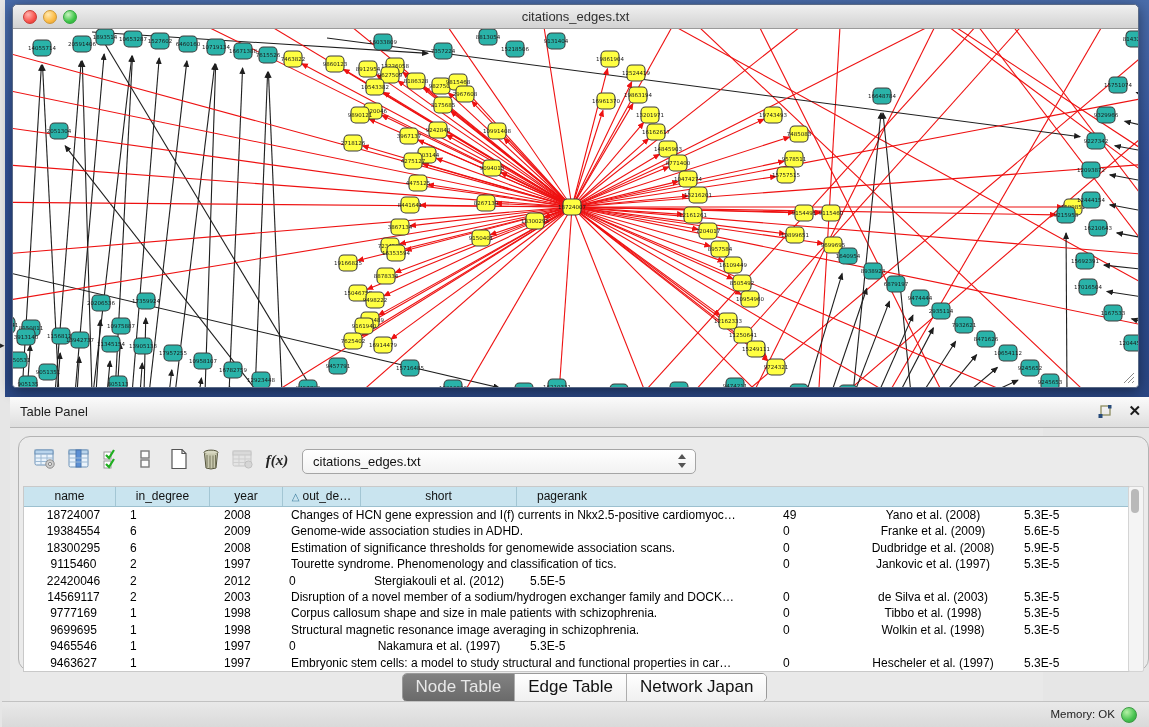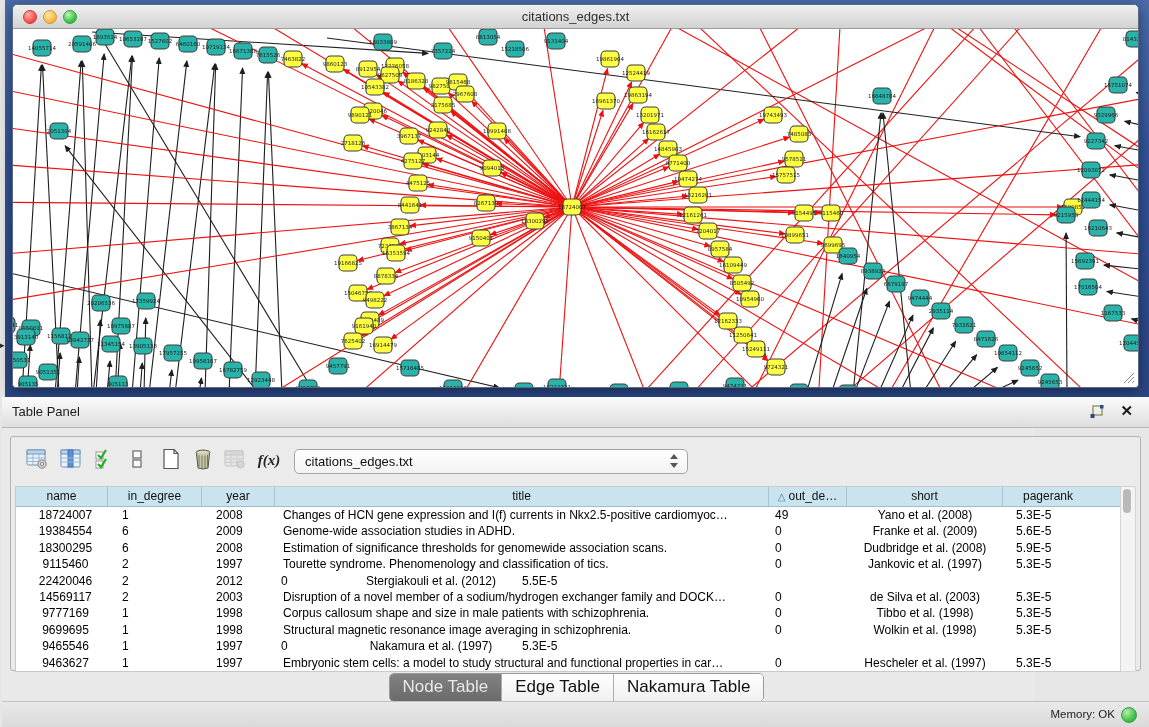--- a/index.html
+++ b/index.html
@@ -19,28 +19,28 @@
     font-size:13px;color:#303030;}
   .tl{position:absolute;top:5px;width:12px;height:12px;border-radius:50%;cursor:pointer;}
   .tl.red{left:10px;background:radial-gradient(circle at 35% 30%,#ffb3ae,#f9544d 60%,#d6302b);border:1px solid #ca3a34;}
   .tl.yel{left:30px;background:radial-gradient(circle at 35% 30%,#ffe9b0,#fcbb45 60%,#dd9a2f);border:1px solid #cf9935;}
   .tl.grn{left:50px;background:radial-gradient(circle at 35% 30%,#c9f2c0,#3fc649 60%,#2aa338);border:1px solid #32a73d;}
   .canvas{position:absolute;left:0;top:24px;width:1125px;height:358px;background:#fff;
     border-radius:0 0 4px 4px;overflow:hidden;}
   #graph-svg{position:absolute;left:0;top:0;}
   .resize-grip{position:absolute;right:3px;bottom:3px;width:14px;height:14px;}
   
-  .table-panel{position:absolute;left:2px;top:397px;width:1033px;height:330px;background:#e9e9e9;}
+  .table-panel{position:absolute;left:10px;top:397px;width:1033px;height:330px;background:#e9e9e9;}
   .tp-header{position:absolute;left:0;top:0;width:1149px;height:30px;
     background:linear-gradient(180deg,#fbfbfb,#dedede);border-bottom:1px solid #b6b6b6;}
   .tp-title{position:absolute;left:10px;top:7px;font-size:13px;color:#1d1d1d;}
   .tp-float{position:absolute;right:46px;top:7px;width:16px;height:16px;cursor:pointer;}
   .tp-close{position:absolute;right:18px;top:5px;font-size:15px;font-weight:bold;color:#1a1a1a;cursor:pointer;}
   .content-frame{position:absolute;left:8px;top:39px;width:1129px;height:233px;
-    background:#ebebeb;border:1px solid #b3b3b3;border-radius:3px;}
+    background:#ebebeb;border:1px solid #b3b3b3;border-radius:12px;}
   .toolbar{position:absolute;left:6px;top:4px;height:38px;}
   .tool-btn{position:absolute;top:5px;width:28px;height:28px;cursor:pointer;border:none;background:transparent;padding:2px;}
   .tool-btn svg{width:22px;height:22px;}
   .fx{font-family:"Liberation Serif",serif;font-style:italic;font-weight:bold;font-size:15px;color:#222;}
   .dropdown{position:absolute;left:277px;top:8px;width:392px;height:23px;background:linear-gradient(180deg,#ffffff,#f2f2f2);
     border:1px solid #a5a5a5;border-radius:5px;cursor:pointer;}
   .dropdown .dd-text{position:absolute;left:10px;top:4px;font-size:13px;color:#111;}
   .dd-stepper{position:absolute;right:8px;top:3px;width:10px;height:16px;}
   .dd-stepper:before{content:"";position:absolute;left:1px;top:1px;border-left:4px solid transparent;
     border-right:4px solid transparent;border-bottom:5px solid #555;}
@@ -612,21 +612,20 @@
           <span class="dd-text">citations_edges.txt</span>
           <span class="dd-stepper"></span>
         </div>
       </div>
 
       <div class="table-wrap">
         <div class="thead">
           <div class="th c0">name</div>
           <div class="th c1">in_degree</div>
           <div class="th c2">year</div>
-          <div class="th c3">title</div>
           <div class="th c4"><span class="sort-tri">△</span><span>out_de…</span></div>
           <div class="th c5">short</div>
           <div class="th c6" style="border-right:none">pagerank</div>
         </div>
         <div class="tbody" id="table-body">
             <div class="tr">
               <div class="td c0">18724007</div>
               <div class="td c1">1</div>
               <div class="td c2">2008</div>
               <div class="td c3">Changes of HCN gene expression and I(f) currents in Nkx2.5-positive cardiomyoc…</div>
@@ -717,21 +716,21 @@
       </div>
       <div class="vscroll">
         <div class="vthumb"></div>
       </div>
     </div>
 
     <div class="tabs">
       <div class="seg">
         <button class="seg-btn selected">Node Table</button>
         <button class="seg-btn">Edge Table</button>
-        <button class="seg-btn">Nakamura Table</button>
+        <button class="seg-btn">Network Japan</button>
       </div>
     </div>
   </div>
 
   <div class="status-bar">
     <span class="mem-label">Memory: OK</span>
     <span class="mem-dot"></span>
   </div>
 </div>
 

